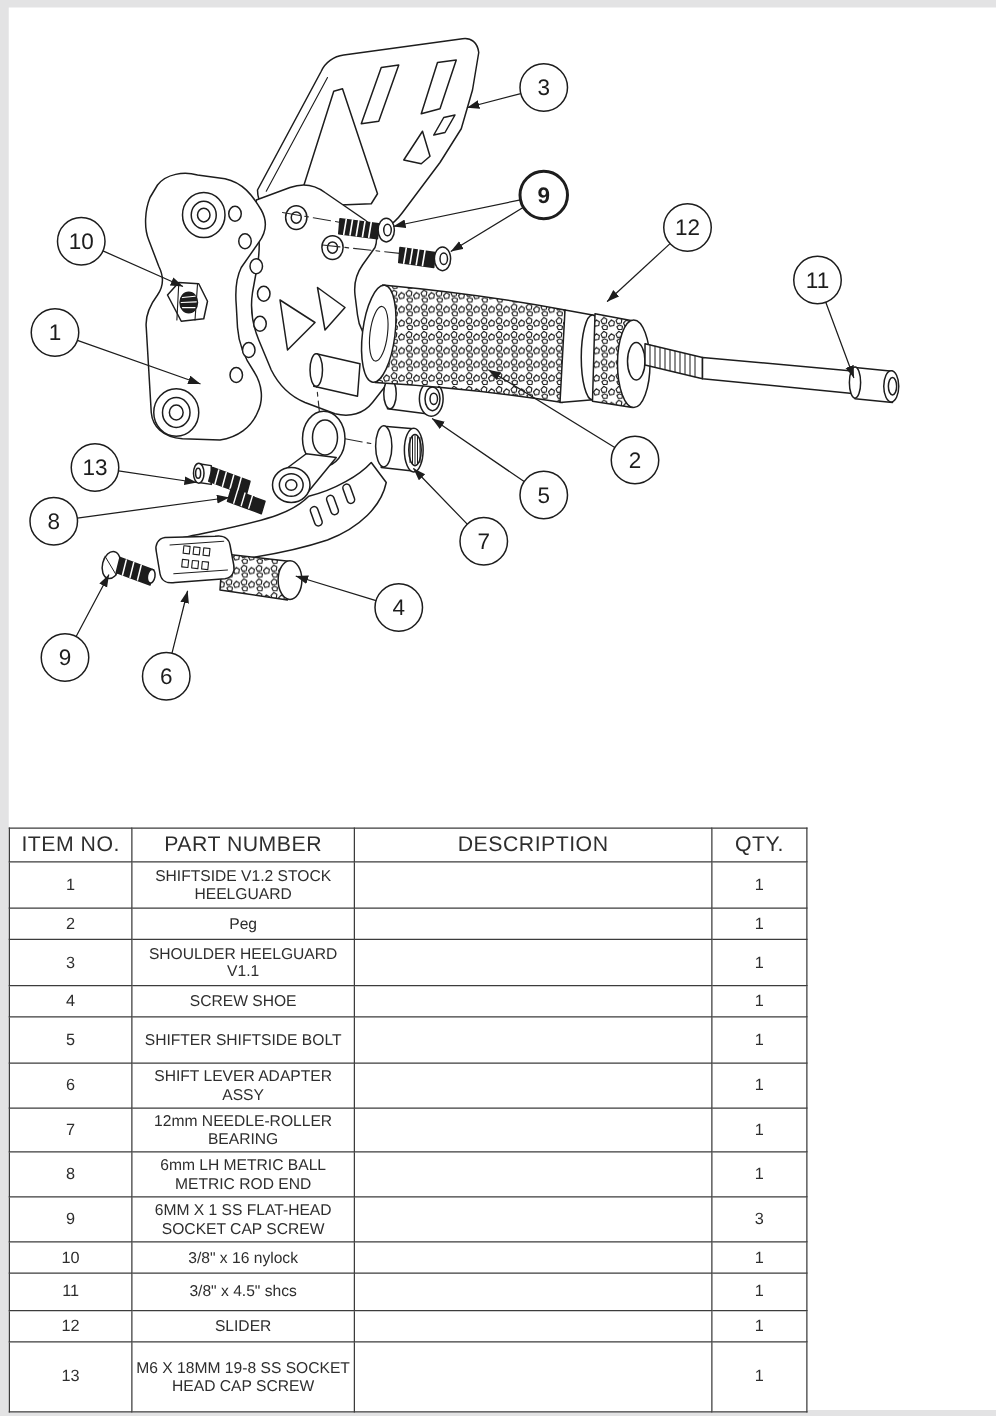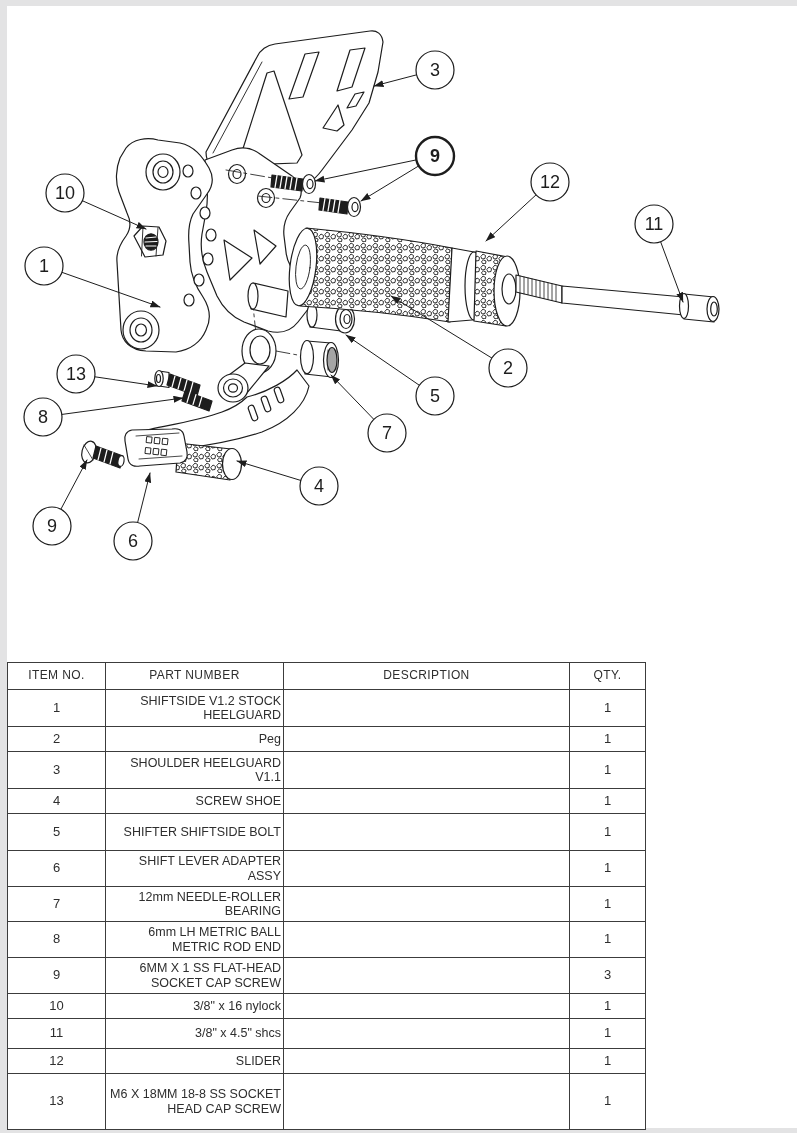--- a/index.html
+++ b/index.html
@@ -5,23 +5,23 @@
   html,body{margin:0;padding:0;}
   body{background:#e3e3e4;font-family:"Liberation Sans",sans-serif;}
   .page{position:relative;width:797px;height:1133px;background:#e3e3e4;overflow:hidden;}
   .paper{position:absolute;left:7px;top:6px;width:790px;height:1122px;background:#ffffff;}
   .diagram{position:absolute;left:0;top:0;}
   
   table.bom{position:absolute;left:0;top:656px;border-collapse:collapse;table-layout:fixed;
             background:#fff;color:#2e2e2e;font-size:12.5px;}
   table.bom th, table.bom td{border:1px solid #3c3c3c;padding:0 2px;line-height:1.15;
             overflow:hidden;vertical-align:middle;}
-  table.bom th{font-weight:normal;font-size:12px;letter-spacing:0.4px;height:26px;text-align:center;}
+  table.bom th{font-weight:normal;font-size:17px;letter-spacing:0.4px;height:26px;text-align:center;}
   td.c-item{text-align:center;font-size:13px;}
-  td.c-part{text-align:right;padding-left:3px;}
+  td.c-part{text-align:center;padding-left:3px;}
   td.c-desc{text-align:center;}
   td.c-qty{text-align:center;font-size:13px;}
 </style>
 </head>
 <body>
 
 <div class="page">
   <div class="paper">
 
     <svg class="diagram" width="790" height="645" viewBox="7 6 790 645">
@@ -355,21 +355,21 @@
             <td class="c-qty">1</td>
           </tr>
           <tr style="height: 25px;">
             <td class="c-item">12</td>
             <td class="c-part">SLIDER</td>
             <td class="c-desc"></td>
             <td class="c-qty">1</td>
           </tr>
           <tr style="height: 56px;">
             <td class="c-item">13</td>
-            <td class="c-part">M6 X 18MM 18-8 SS SOCKET HEAD CAP SCREW</td>
+            <td class="c-part">M6 X 18MM 19-8 SS SOCKET HEAD CAP SCREW</td>
             <td class="c-desc"></td>
             <td class="c-qty">1</td>
           </tr>
         </tbody>
     </table>
 
   </div>
 </div>
 
 </body></html>

